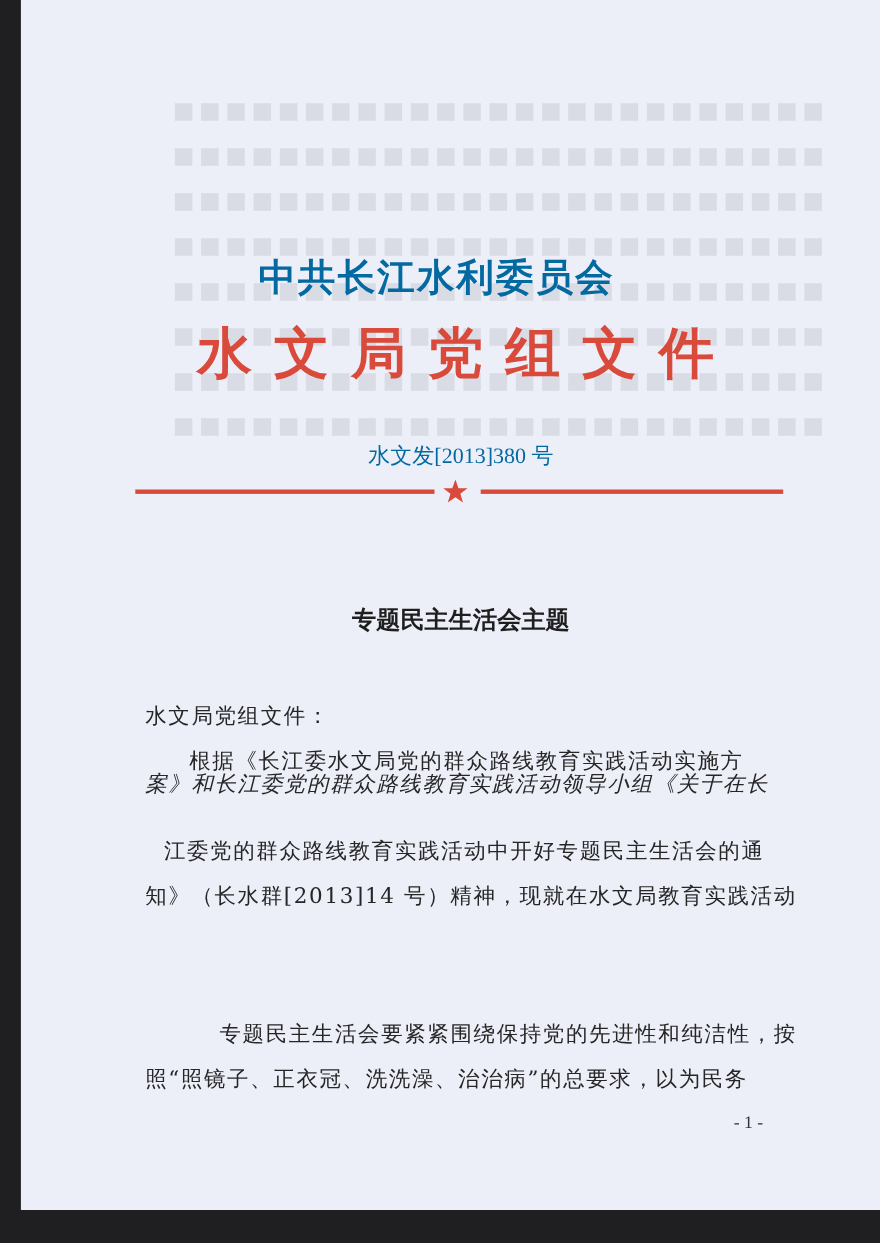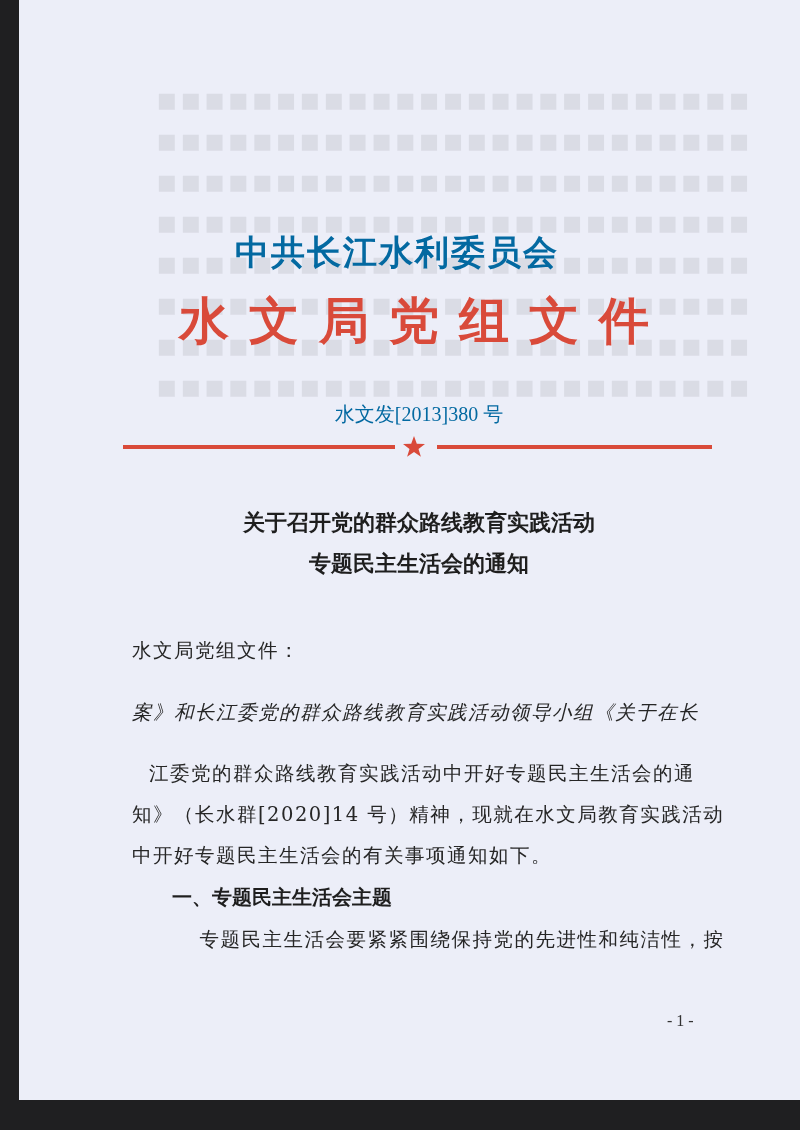--- a/index.html
+++ b/index.html
@@ -157,28 +157,27 @@
   <div class="doc-type">水文局党组文件</div>
 
   <div class="doc-number">水文发[2013]380 号</div>
 
   <div class="red-rule left"></div>
   <svg class="star" viewBox="0 0 24 24">
     <polygon points="12,1 14.8,8.8 23,8.9 16.5,13.9 18.9,21.8 12,17.1 5.1,21.8 7.5,13.9 1,8.9 9.2,8.8" fill="#d94a3a"></polygon>
   </svg>
   <div class="red-rule right"></div>
 
-  <div class="title l1">关于召开党的群众路线教育实践活动</div>
-  <div class="title l2">专题民主生活会的通知</div>
+  <div class="title l2">专题民主生活会主题</div>
 
   <div class="body-line" style="top:637px;">水文局党组文件：</div>
 
+  <div class="body-line indent" style="top:678px;">根据《长江委水文局党的群众路线教育实践活动实施方</div>
   <div class="body-line" style="top:699px;font-style:italic;">案》和长江委党的群众路线教育实践活动领导小组《关于在长</div>
   <div class="body-line" style="top:760px;text-align:center;">江委党的群众路线教育实践活动中开好专题民主生活会的通</div>
-  <div class="body-line" style="top:801px;">知》（长水群[2020]14 号）精神，现就在水文局教育实践活动</div>
-  <div class="body-line" style="top:842px;">中开好专题民主生活会的有关事项通知如下。</div>
+  <div class="body-line" style="top:801px;">知》（长水群[2013]14 号）精神，现就在水文局教育实践活动</div>
 
-  <div class="section-heading" style="top:884px;">一、专题民主生活会主题</div>
 
   <div class="body-line indent" style="top:926px;text-align:center;">专题民主生活会要紧紧围绕保持党的先进性和纯洁性，按</div>
+  <div class="body-line" style="top:967px;">照“照镜子、正衣冠、洗洗澡、治治病”的总要求，以为民务</div>
 
   <div class="page-num">- 1 -</div>
 </div>
 
 </body></html>

